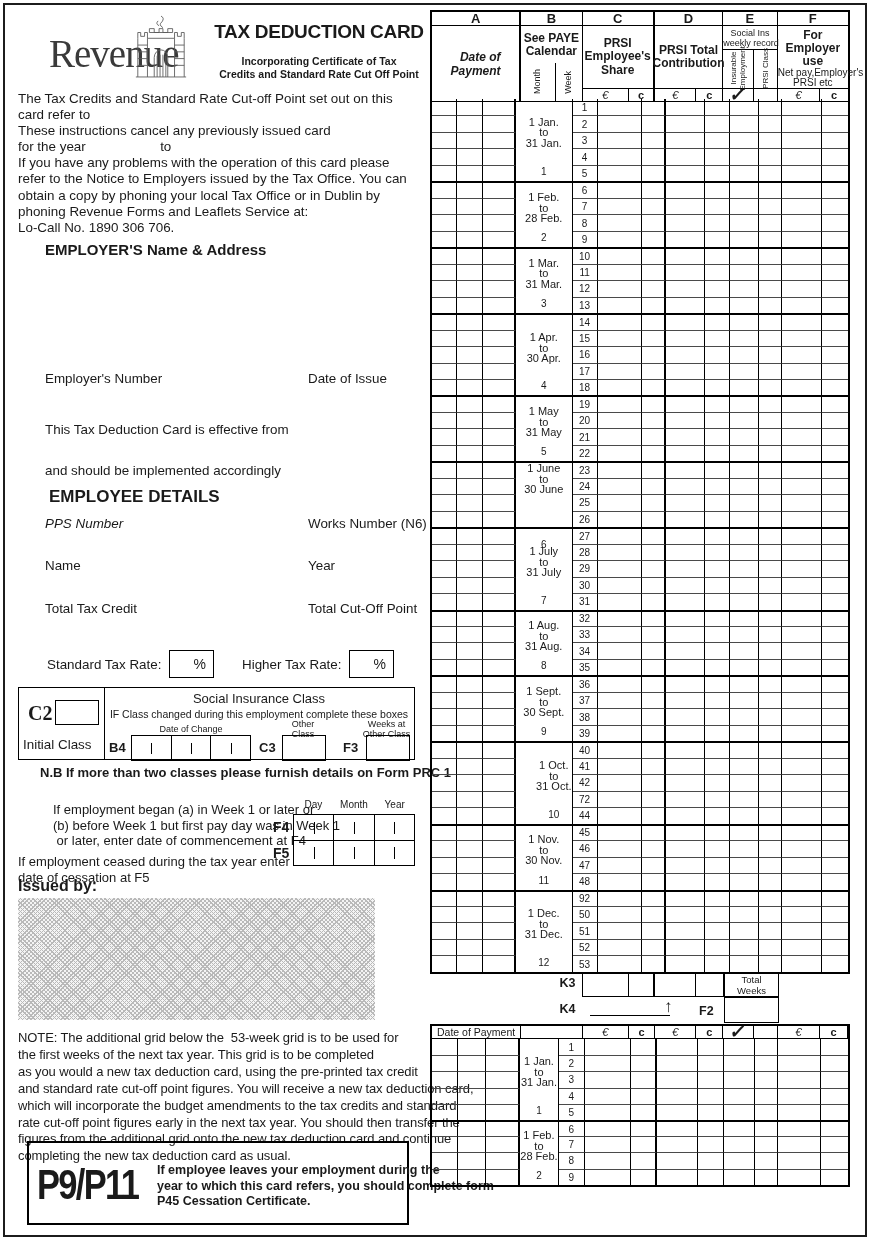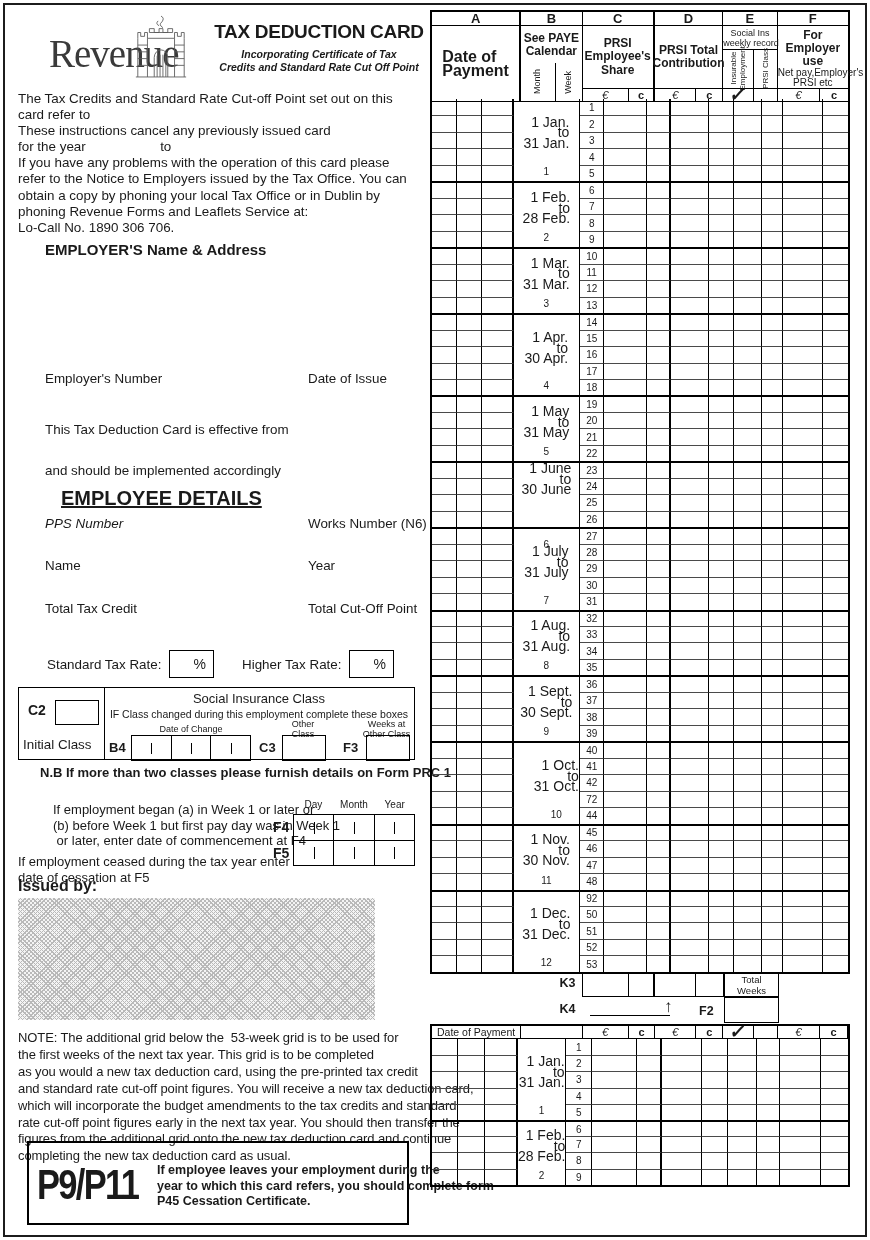--- a/index.html
+++ b/index.html
@@ -8,21 +8,21 @@
   .abs{position:absolute;}
   .pre{white-space:pre;}
   .b{font-weight:bold;}
   .ctr{text-align:center;}
 
   
   .wordmark{left:12px;top:26px;font-family:"Liberation Serif",serif;font-size:39px;color:#3a3a3a;letter-spacing:-1px;margin-left:32px;}
   .castle{left:127px;top:8px;}
   .titleblock{left:208px;top:16px;width:212px;text-align:center;}
   .title-main{font-size:19px;font-weight:bold;letter-spacing:-0.3px;}
-  .title-sub{font-size:10.5px;font-weight:bold;line-height:12.5px;margin-top:5px;font-style:italic;}
+  .title-sub{font-size:10.5px;font-weight:bold;line-height:12.5px;margin-top:12px;}
   .intro{left:13px;top:86px;font-size:13.4px;line-height:16.1px;}
   .h-emp{left:40px;top:236px;font-size:15px;}
   .lbl{font-size:13.4px;}
   .rate-lbl{font-size:13.4px;}
   .rate-box{width:45px;height:28px;border:1.5px solid #000;display:flex;align-items:center;justify-content:flex-end;padding-right:7px;font-size:14px;box-sizing:border-box;}
 
   
   .si-box{left:13px;top:682px;width:397px;height:73px;border:1.5px solid #000;box-sizing:border-box;}
   .si-div{position:absolute;left:85px;top:0;bottom:0;border-left:1.5px solid #000;}
   .tickrow{display:flex;box-sizing:border-box;border:1.5px solid #000;}
@@ -45,21 +45,21 @@
   .p9-code{position:absolute;left:8px;top:18px;font-size:42px;font-weight:bold;letter-spacing:-2px;transform:scaleX(.82);transform-origin:left;}
   .p9-text{position:absolute;left:128px;top:20px;font-size:12.5px;font-weight:bold;line-height:15.5px;}
 
   
   .hdr{left:425px;top:5px;width:420px;box-sizing:border-box;border:2px solid #000;border-bottom:1.5px solid #000;
        display:grid;grid-template-columns:90fr 35fr 27fr 47fr 26fr 42fr 27fr 31fr 24fr 43fr 28fr;grid-template-rows:14px 62px 13px;}
   .hc{box-sizing:border-box;overflow:visible;}
   .lt{font-size:13px;font-weight:bold;text-align:center;border-bottom:1px solid #000;border-right:1px solid #000;line-height:14px;}
   .r1{border-right:2px solid #000 !important;}
   .rn{border-right:none !important;}
-  .hA{grid-column:1;grid-row:2/4;border-right:2px solid #000;display:flex;align-items:center;justify-content:center;font-weight:bold;font-size:16px;text-align:left;line-height:14px;}
+  .hA{grid-column:1;grid-row:2/4;border-right:2px solid #000;display:flex;align-items:center;justify-content:center;font-weight:bold;font-size:12px;text-align:right;line-height:14px;font-style:italic;}
   .hB{grid-column:2/4;grid-row:2/4;border-right:1px solid #000;position:relative;font-weight:bold;font-size:12px;text-align:center;}
   .hB .top{padding-top:6px;line-height:13px;}
   .b-rots{position:absolute;left:0;right:0;bottom:0;height:38px;display:flex;}
   .b-rots>div{display:flex;align-items:center;justify-content:center;}
   .rot{writing-mode:vertical-rl;transform:rotate(180deg);font-size:9px;font-weight:normal;white-space:pre;text-align:center;line-height:9px;}
   .hC{grid-column:4/6;grid-row:2;border-right:2px solid #000;}
   .hD{grid-column:6/8;grid-row:2;border-right:1px solid #000;}
   .hE{grid-column:8/10;grid-row:2;border-right:1px solid #000;position:relative;}
   .hF{grid-column:10/12;grid-row:2;}
   .hmid{display:flex;align-items:center;justify-content:center;text-align:center;font-weight:bold;font-size:12px;line-height:13.5px;}
@@ -79,21 +79,21 @@
   #main-grid{grid-auto-rows:16.47px;width:416px;}
   #bottom-grid{grid-auto-rows:16.2px;width:416px;top:1034px;}
   .cell{box-sizing:border-box;border-right:1px solid #000;border-top:1px solid #4a4a4a;}
   .mfirst{border-top:2px solid #000;}
   .gfirst{border-top:none !important;}
   .d3{border-right-width:2px;}
   .cc{border-right-width:2px;}
   .fc{border-right:none;}
   .wk{font-size:10px;display:flex;align-items:center;justify-content:center;}
   .mcell{box-sizing:border-box;border-right:1px solid #000;border-top:2px solid #000;display:flex;flex-direction:column;}
-  .mlabel{flex:1;display:flex;align-items:center;justify-content:center;font-size:14px;line-height:10.5px;text-align:right;white-space:pre;}
+  .mlabel{flex:1;display:flex;align-items:center;justify-content:center;font-size:11px;line-height:10.5px;text-align:center;white-space:pre;}
   .mnum{height:15px;font-size:10px;text-align:center;}
 
   .bhdr{left:425px;top:1019px;width:420px;box-sizing:border-box;border:2px solid #000;border-bottom:1px solid #000;height:15px;
         display:grid;grid-template-columns:27fr 28fr 35fr 35fr 27fr 47fr 26fr 42fr 27fr 31fr 24fr 43fr 28fr;}
   .bh{box-sizing:border-box;border-right:1px solid #000;display:flex;align-items:center;justify-content:center;overflow:visible;}
   .bh-dop{grid-column:1/4;font-size:10.5px;}
   .bh-mw{grid-column:4/6;}
 
   .k3box{left:577px;top:969px;width:142px;height:23px;box-sizing:border-box;border:1.5px solid #000;border-top:none;display:grid;grid-template-columns:47fr 26fr 42fr 27fr;}
   .k3box>div{border-right:1px solid #000;}
@@ -137,40 +137,40 @@
 phoning Revenue Forms and Leaflets Service at:
 Lo-Call No. 1890 306 706.</div>
 
   <div class="abs h-emp b">EMPLOYER'S Name &amp; Address</div>
 
   <div class="abs lbl" style="left:40px;top:366px;">Employer's Number</div>
   <div class="abs lbl" style="left:303px;top:366px;">Date of Issue</div>
   <div class="abs lbl" style="left:40px;top:417px;">This Tax Deduction Card is effective from</div>
   <div class="abs lbl" style="left:40px;top:458px;">and should be implemented accordingly</div>
 
-  <div class="abs b" style="left:56px;top:482px;font-size:20px;text-decoration:underline;">EMPLOYEE DETAILS</div>
+  <div class="abs b" style="left:44px;top:482px;font-size:17px;">EMPLOYEE DETAILS</div>
   <div class="abs lbl" style="left:40px;top:511px;font-style:italic;">PPS Number</div>
   <div class="abs lbl" style="left:303px;top:511px;">Works Number (N6)</div>
   <div class="abs lbl" style="left:40px;top:553px;">Name</div>
   <div class="abs lbl" style="left:303px;top:553px;">Year</div>
   <div class="abs lbl" style="left:40px;top:596px;">Total Tax Credit</div>
   <div class="abs lbl" style="left:303px;top:596px;">Total Cut-Off Point</div>
 
   <div class="abs rate-lbl" style="left:42px;top:652px;">Standard Tax Rate:</div>
   <div class="abs rate-box" style="left:164px;top:645px;">
       <span>%</span>
     </div>
   <div class="abs rate-lbl" style="left:237px;top:652px;">Higher Tax Rate:</div>
   <div class="abs rate-box" style="left:344px;top:645px;">
       <span>%</span>
     </div>
 
   <div class="abs si-box">
     <div class="si-div"></div>
-    <div class="abs b" style="left:9px;top:14px;font-size:14px;">C2</div>
+    <div class="abs b" style="left:9px;top:14px;font-size:20px;font-family:Liberation Serif, serif;">C2</div>
     <div class="abs" style="left:36px;top:12px;width:44px;height:25px;border:1.2px solid #000;box-sizing:border-box;"></div>
     <div class="abs lbl" style="left:4px;top:49px;">Initial Class</div>
     <div class="abs ctr" style="left:85px;right:0;top:3px;font-size:13px;">Social Insurance Class</div>
     <div class="abs ctr" style="left:85px;right:0;top:20px;font-size:10.5px;">IF Class changed during this employment complete these boxes</div>
     <div class="abs smalllbl" style="left:112px;top:36px;width:120px;">Date of Change</div>
     <div class="abs b" style="left:90px;top:52px;font-size:13px;">B4</div>
     <div class="abs tickrow" style="left:112px;top:47px;width:120px;height:26px;">
       <div class="tickcell"></div>
       <div class="tickcell"></div>
       <div class="tickcell"></div>

